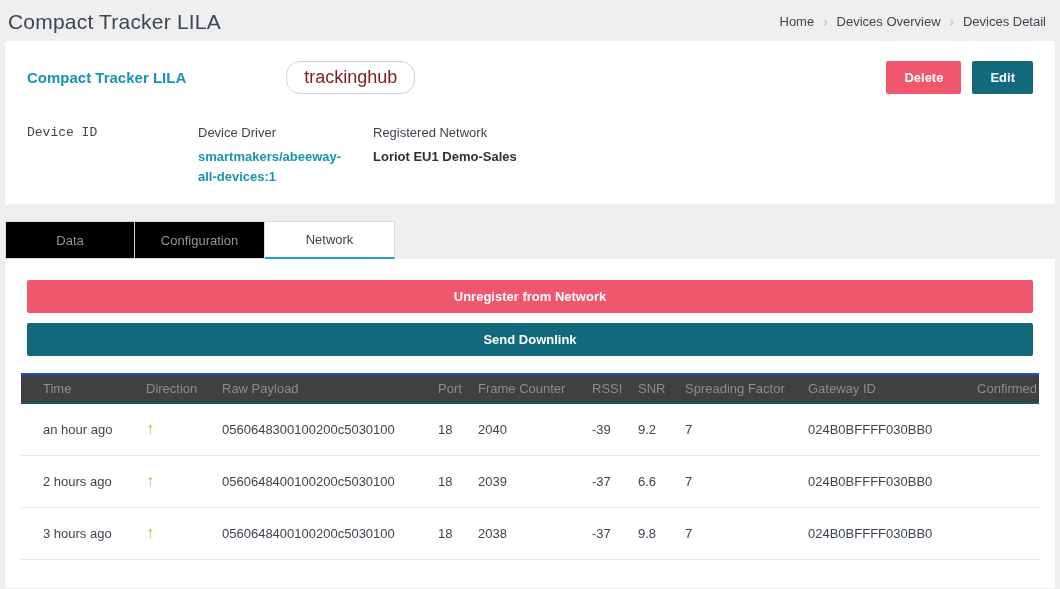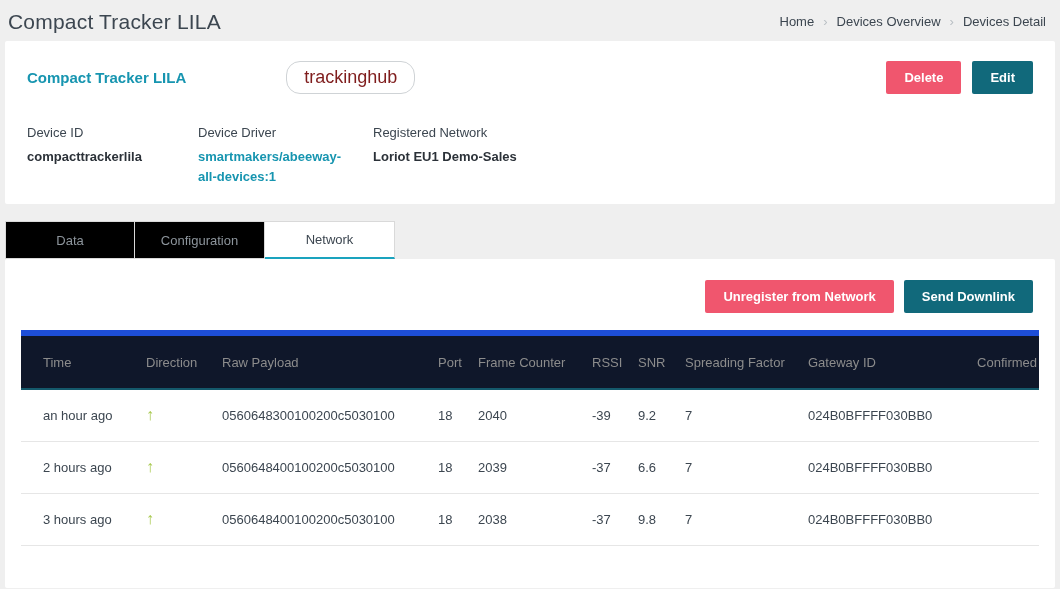--- a/index.html
+++ b/index.html
@@ -48,21 +48,21 @@
     font-size: 13px;
     font-weight: bold;
     padding: 9px 18px;
     cursor: pointer;
   }
   .btn-danger { background: #f0566e; }
   .btn-primary { background: #11697b; }
 
   .device-fields { display: flex; margin-top: 31px; }
   .field { font-size: 13px; }
-  .field-1 { width: 171px; }
+  .field-1 { width: 171px; font-family: Liberation Mono, monospace; }
   .field-2 { width: 175px; }
   .field-label { color: #3c4650; margin-bottom: 7px; }
   .field-value { font-weight: bold; color: #2b3138; line-height: 1.55; }
   .field-value.link { color: #1795b0; width: 150px; word-wrap: break-word; cursor: pointer; }
 
   
   .tabs { display: flex; margin: 17px 5px 0 5px; }
   .tab {
     width: 130px;
     height: 38px;
@@ -85,30 +85,31 @@
   }
 
   
   .panel { padding: 21px 0 0 0; min-height: 329px; }
   .panel-actions {
     display: flex;
     justify-content: flex-end;
     gap: 10px;
     padding: 0 22px;
     margin-bottom: 17px;
+    flex-direction: column;
   }
 
   table { border-collapse: collapse; width: calc(100% - 32px); margin: 0 16px; font-size: 13px; }
   thead th {
-    background: #0f172a;
+    background: #404040;
     color: #8c8c8c;
     font-weight: 400;
     text-align: left;
-    height: 56px;
-    border-top: 6px solid #1d4ed8;
+    height: 29px;
+    border-top: 2px solid #1d4ed8;
     border-bottom: 2px solid #14596b;
     vertical-align: middle;
   }
   tbody td { height: 52px; border-bottom: 1px solid #e6e6e6; vertical-align: middle; }
   th:first-child, td:first-child { padding-left: 22px; }
   th:last-child, td:last-child { text-align: right; padding-right: 2px; }
   .dir-icon { color: #a8c94f; font-size: 16px; font-weight: bold; }
 </style>
 </head>
 <body>
@@ -129,21 +130,20 @@
     <span class="device-name">Compact Tracker LILA</span>
     <span class="tag-pill">trackinghub</span>
     <div class="head-buttons">
       <button class="btn btn-danger">Delete</button>
       <button class="btn btn-primary">Edit</button>
     </div>
   </div>
   <div class="device-fields">
     <div class="field field-1">
       <div class="field-label">Device ID</div>
-      <div class="field-value">compacttrackerlila</div>
     </div>
     <div class="field field-2">
       <div class="field-label">Device Driver</div>
       <div class="field-value link">smartmakers/abeeway-all-devices:1</div>
     </div>
     <div class="field field-3">
       <div class="field-label">Registered Network</div>
       <div class="field-value">Loriot EU1 Demo-Sales</div>
     </div>
   </div>

